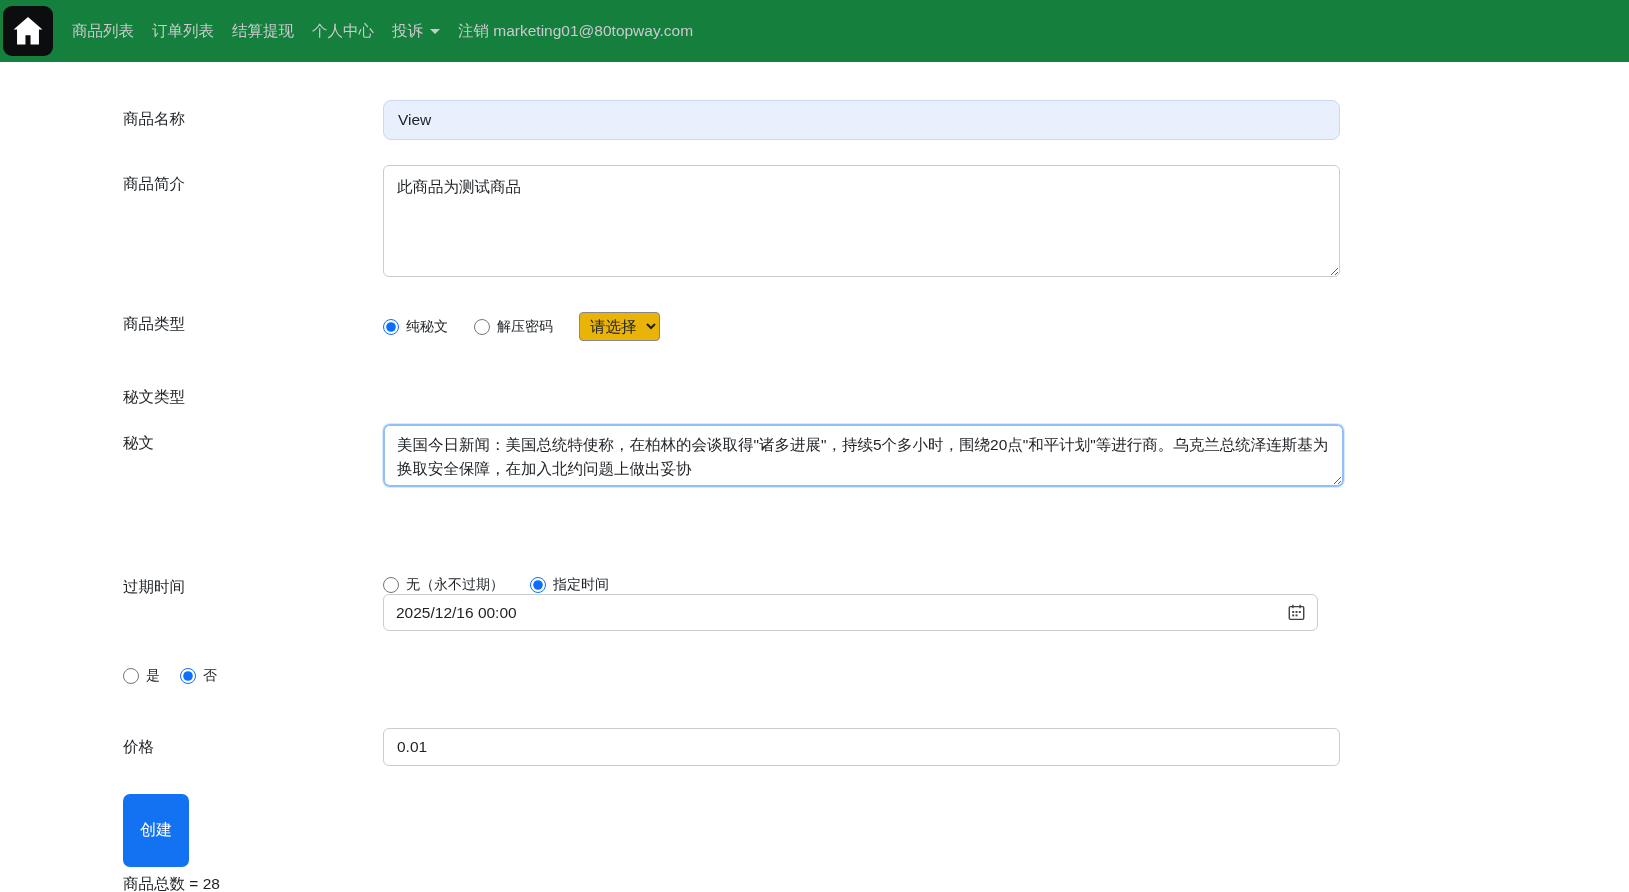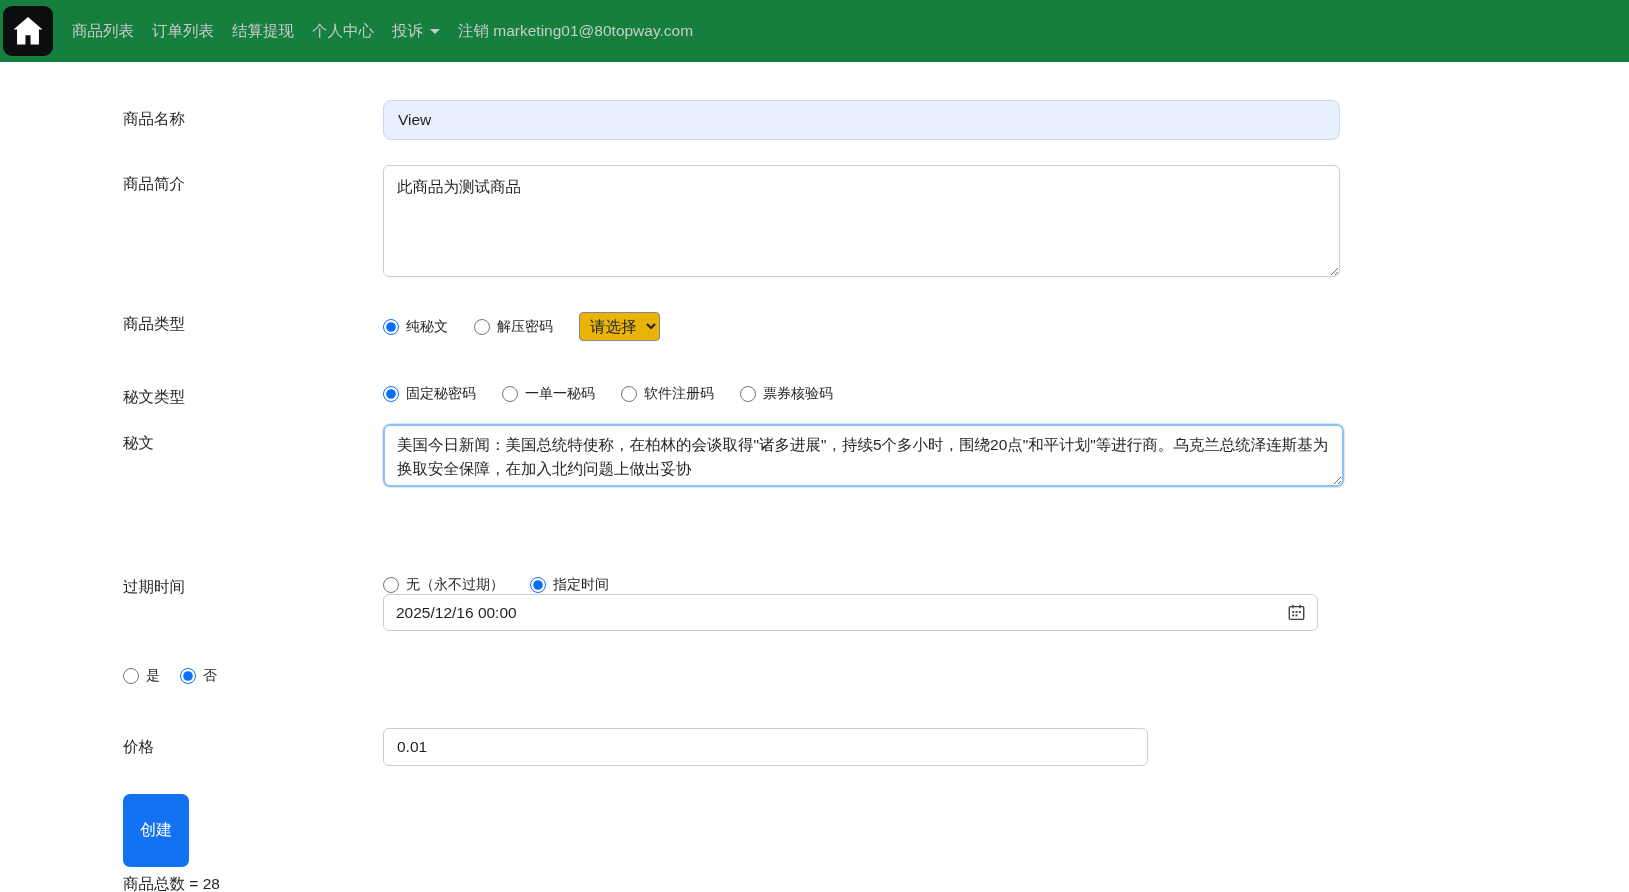--- a/index.html
+++ b/index.html
@@ -37,21 +37,21 @@
   .radio-opt { display:inline-flex; align-items:center; margin-right:26px; cursor:pointer; }
   .radio-opt input { width:16px; height:16px; accent-color:#0d6efd; margin:0 7px 0 0; cursor:pointer; }
   .radio-opt span { font-size:14px; color:#1d2125; }
 
   .type-select { font-size:15.5px; font-family:inherit; padding:4px 6px; border:1px solid #878787; border-radius:4px; color:#1d2125; background:#eab308; cursor:pointer; }
 
   .dt-wrap { width:935px; height:37px; border:1px solid #c9cdd2; border-radius:6px; display:flex; align-items:center; padding:0 12px; }
   .dt-value { flex:1; font-size:15.5px; color:#1d2125; border:none; outline:none; background:transparent; }
   .cal-icon { width:17px; height:17px; cursor:pointer; flex:0 0 auto; }
 
-  .price-input { width:765px; height:38px; border:1px solid #c9cdd2; border-radius:6px; padding:10px 13px; font-size:15.5px; color:#1d2125; outline:none; }
+  .price-input { width:957px; height:38px; border:1px solid #c9cdd2; border-radius:6px; padding:10px 13px; font-size:15.5px; color:#1d2125; outline:none; }
 
   .create-btn { background:#1372f2; color:#fff; border:none; border-radius:7px; font-size:16px; font-family:inherit; padding:26px 17px; cursor:pointer; }
   .total-text { font-size:15.5px; color:#1d2125; margin-top:7px; }
 </style>
 </head>
 <body>
 
 <nav class="navbar">
   <div class="home-btn">
     <svg viewBox="0 0 24 24">
@@ -107,38 +107,20 @@
         <span>解压密码</span>
       </label>
       <select class="type-select">
         <option>请选择</option>
       </select>
     </div>
   </div>
 
   <div class="row r-stype">
     <div class="lbl">秘文类型</div>
-    <div class="field radio-line">
-      <label class="radio-opt">
-        <input type="radio" name="stype" checked="" style="">
-        <span>固定秘密码</span>
-      </label>
-      <label class="radio-opt">
-        <input type="radio" name="stype" style="">
-        <span>一单一秘码</span>
-      </label>
-      <label class="radio-opt">
-        <input type="radio" name="stype" style="">
-        <span>软件注册码</span>
-      </label>
-      <label class="radio-opt">
-        <input type="radio" name="stype" style="">
-        <span>票券核验码</span>
-      </label>
-    </div>
   </div>
 
   <div class="row r-secret">
     <div class="lbl">秘文</div>
     <div class="field">
       <textarea class="secret-textarea" style="">美国今日新闻：美国总统特使称，在柏林的会谈取得"诸多进展"，持续5个多小时，围绕20点"和平计划"等进行商。乌克兰总统泽连斯基为换取安全保障，在加入北约问题上做出妥协</textarea>
     </div>
   </div>
 
   <div class="row r-expire">

